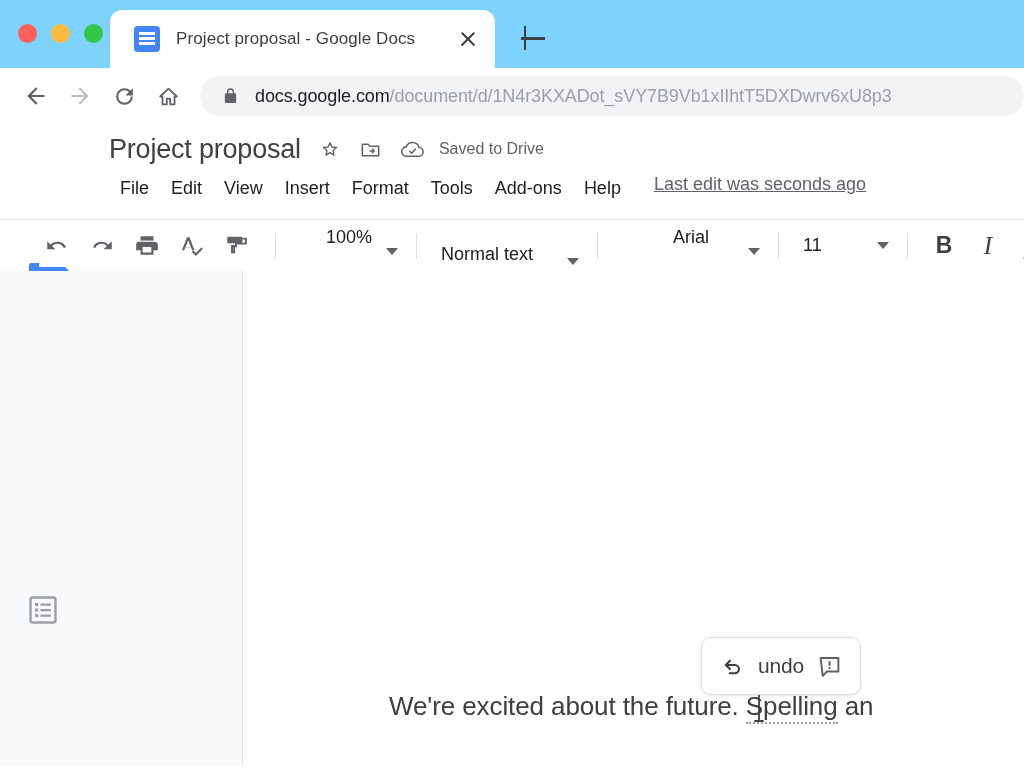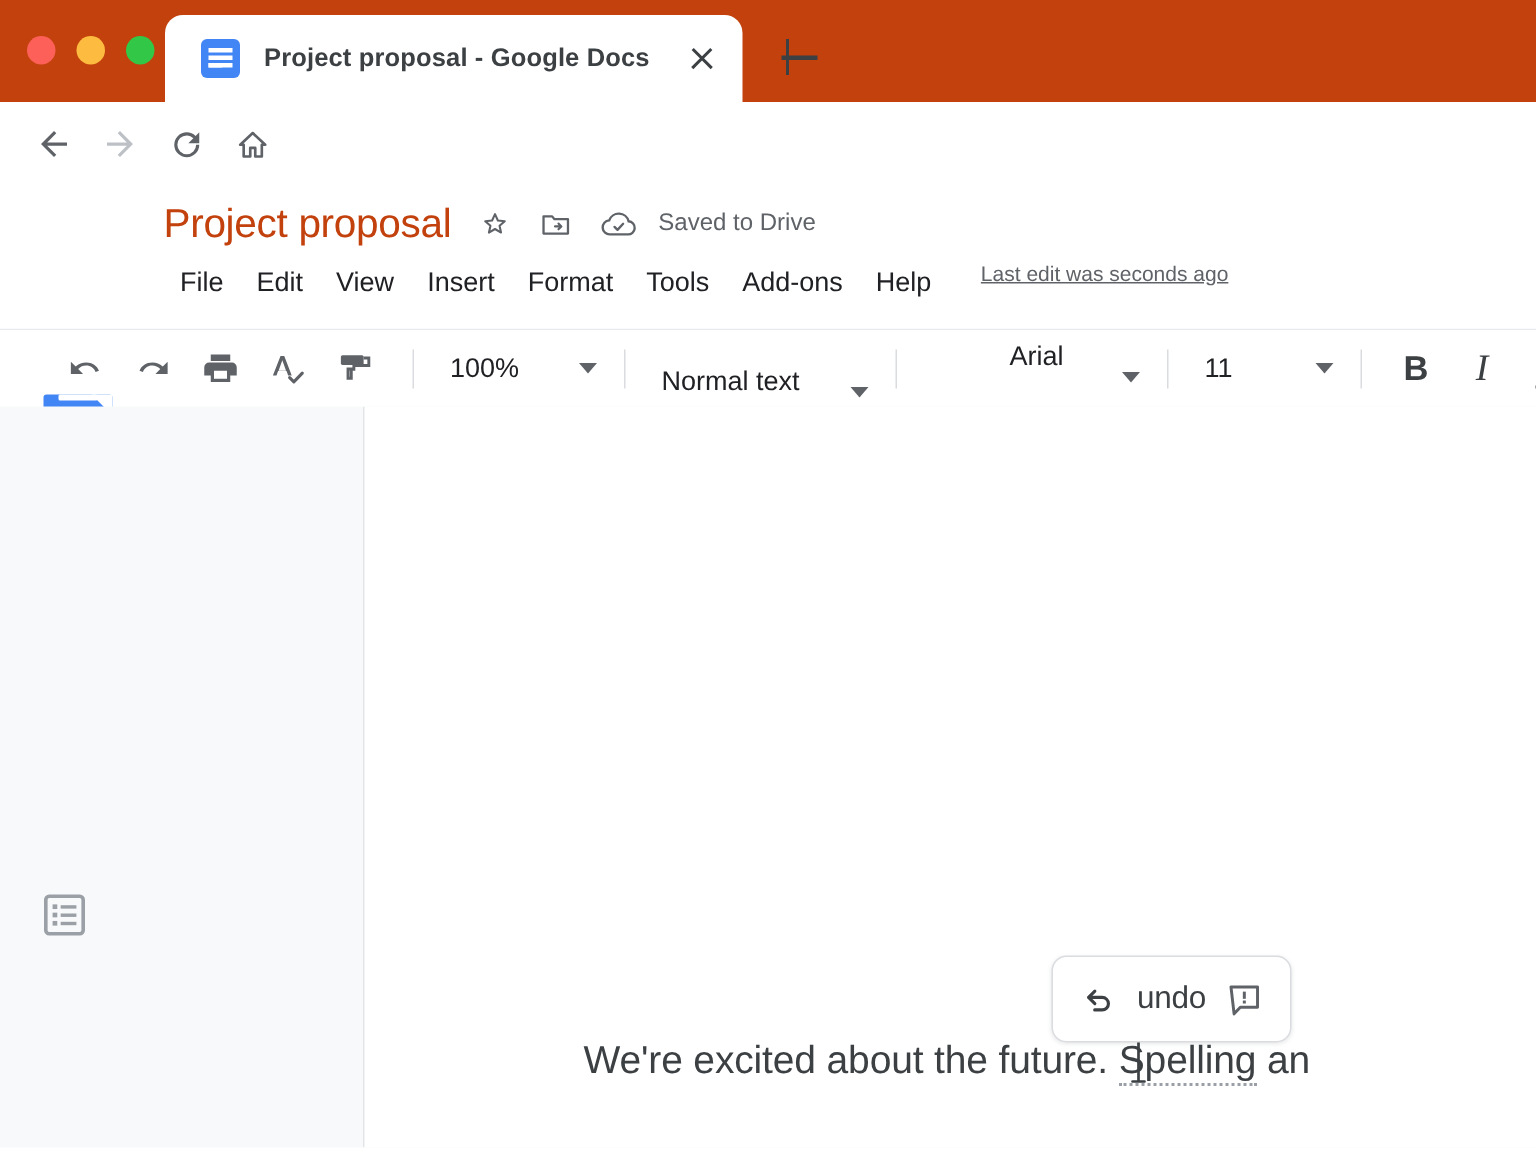--- a/index.html
+++ b/index.html
@@ -10,24 +10,23 @@
     width: 1024px;
     height: 768px;
     overflow: hidden;
     background: #ffffff;
     font-family: "Liberation Sans", sans-serif;
     -webkit-font-smoothing: antialiased;
   }
 
   
   .browser-chrome {
-    background: #c2410c;
+    background: #7dd3fc;
     height: 68px;
     position: relative;
-    font-weight: bold;
   }
   .window-controls {
     position: absolute;
     left: 18px;
     top: 24px;
     display: flex;
     gap: 14px;
     align-items: center;
   }
   .win-dot {
@@ -217,21 +216,21 @@
   .docs-logo .ln:nth-child(4) { top: 40px; width: 17px; }
 
   .title-row {
     display: flex;
     align-items: center;
     padding-left: 85px;
     height: 50px;
   }
   .doc-title {
     font-size: 27px;
-    color: #c2410c;
+    color: #404040;
     white-space: nowrap;
     letter-spacing: -0.2px;
   }
   .hdr-icon {
     margin-left: 18px;
     display: flex;
     align-items: center;
     cursor: pointer;
     flex: 0 0 auto;
   }
@@ -249,21 +248,21 @@
   }
   .menu-item {
     font-size: 18px;
     color: #202124;
     padding: 4px 11px;
     border-radius: 4px;
     cursor: pointer;
     white-space: nowrap;
   }
   .last-edit {
-    font-size: 14px;
+    font-size: 18px;
     color: #5f6368;
     text-decoration: underline;
     margin-left: 22px;
     white-space: nowrap;
     cursor: pointer;
   }
 
   
   .toolbar {
     height: 52px;
@@ -315,21 +314,21 @@
     display: flex;
     align-items: center;
   }
   .caret i {
     display: block;
     width: 0; height: 0;
     border-left: 6px solid transparent;
     border-right: 6px solid transparent;
     border-top: 7px solid #5f6368;
   }
-  .combo-zoom { width: 112px; }
+  .combo-zoom { width: 112px; flex-direction: column; }
   .combo-style { width: 152px; align-items: flex-end; }
   .combo-font { width: 152px; flex-direction: column; }
   .combo-size { width: 100px; }
   .fmt-btn {
     width: 44px;
     height: 38px;
     display: flex;
     align-items: center;
     justify-content: center;
     cursor: pointer;
@@ -448,20 +447,26 @@
     <svg width="25" height="25" viewBox="0 0 24 24">
       <path d="M17.65 6.35A7.958 7.958 0 0012 4a8 8 0 108 8h-2a6 6 0 11-6-6c1.66 0 3.14.69 4.22 1.78L13 11h7V4l-2.35 2.35z" fill="#5f6368"></path>
     </svg>
   </div>
   <div class="nav-btn">
     <svg width="25" height="25" viewBox="0 0 24 24">
       <path d="M12 4.5L4 12h2.2v7.5h4.2V14h3.2v5.5h4.2V12H20L12 4.5z" fill="none" stroke="#5f6368" stroke-width="1.7" stroke-linejoin="round"></path>
     </svg>
   </div>
 
+  <div class="omnibox">
+    <svg class="lock-icon" width="17" height="20" viewBox="0 0 24 24">
+      <path d="M18 8h-1V6a5 5 0 00-10 0v2H6a2 2 0 00-2 2v10a2 2 0 002 2h12a2 2 0 002-2V10a2 2 0 00-2-2zM9 6a3 3 0 016 0v2H9V6z" fill="#5f6368"></path>
+    </svg>
+    <span class="url-text"><span class="host">docs.google.com</span><span>/document/d/1N4r3KXADot_sVY7B9Vb1xIIhtT5DXDwrv6xU8p3</span></span>
+  </div>
 </div>
 
 <div class="docs-header">
   <div class="docs-logo">
     <span class="ln"></span>
       <span class="ln"></span>
       <span class="ln"></span>
       <span class="ln"></span>
   </div>
 

